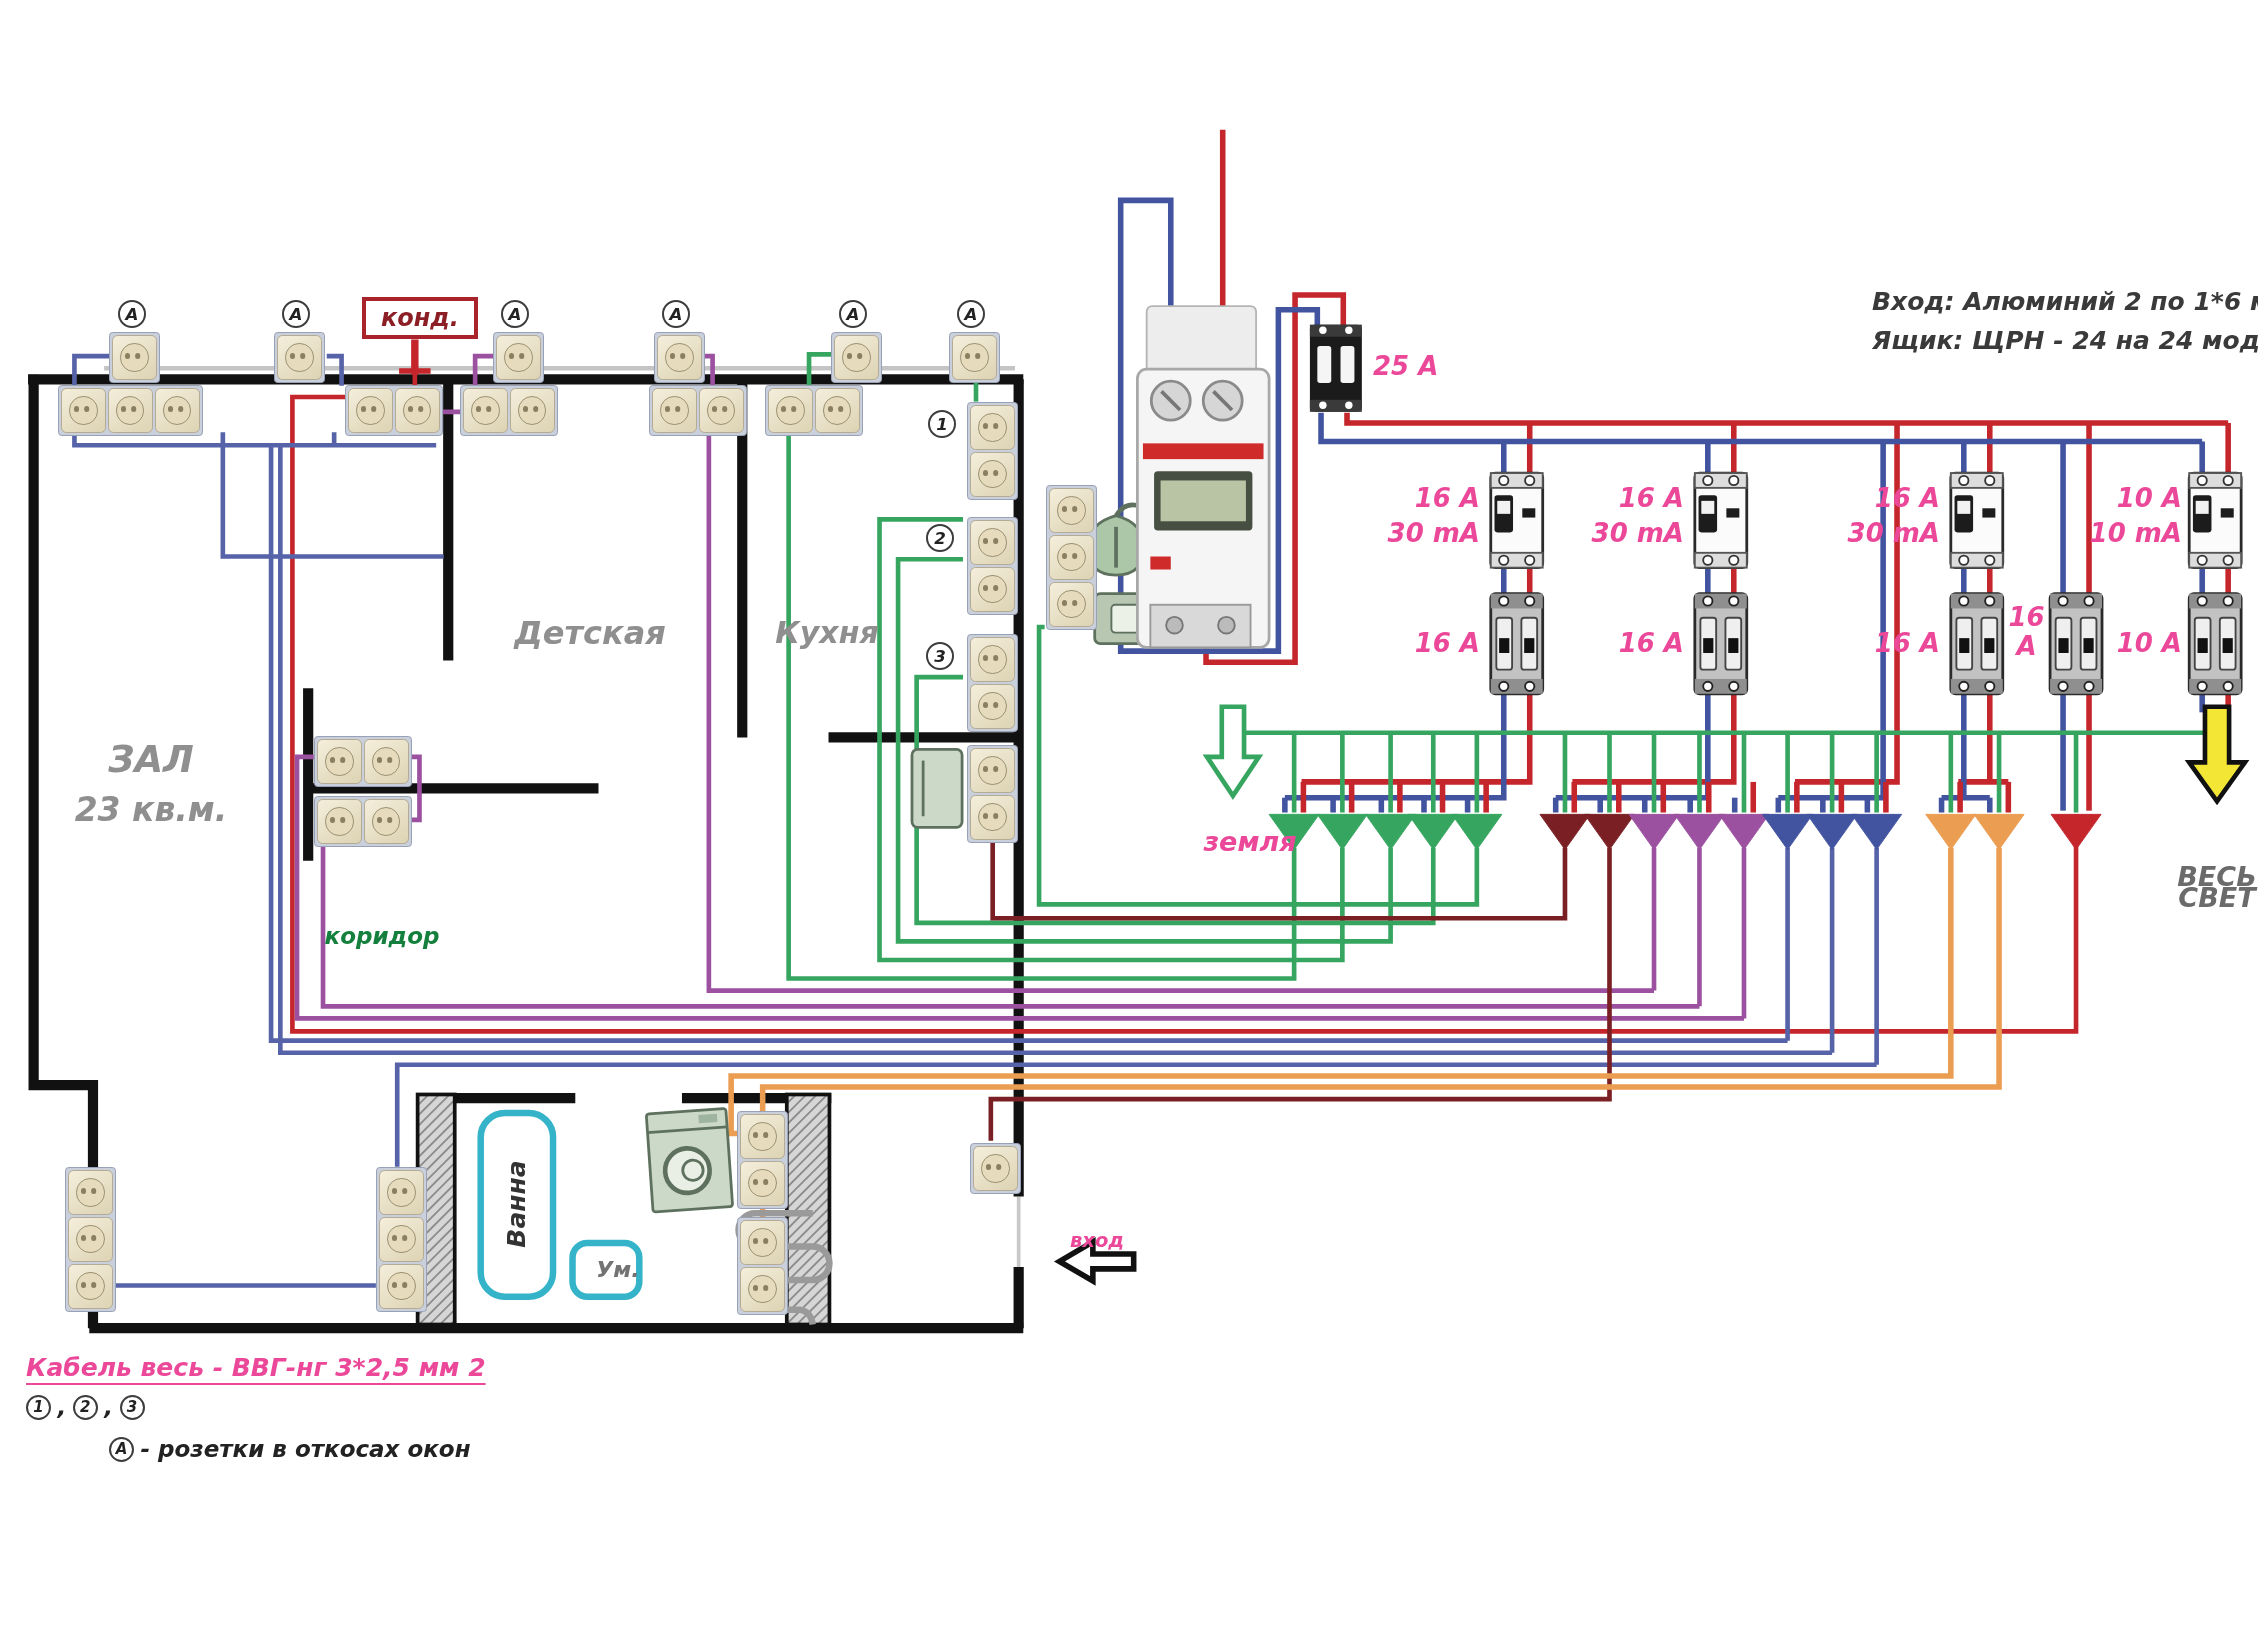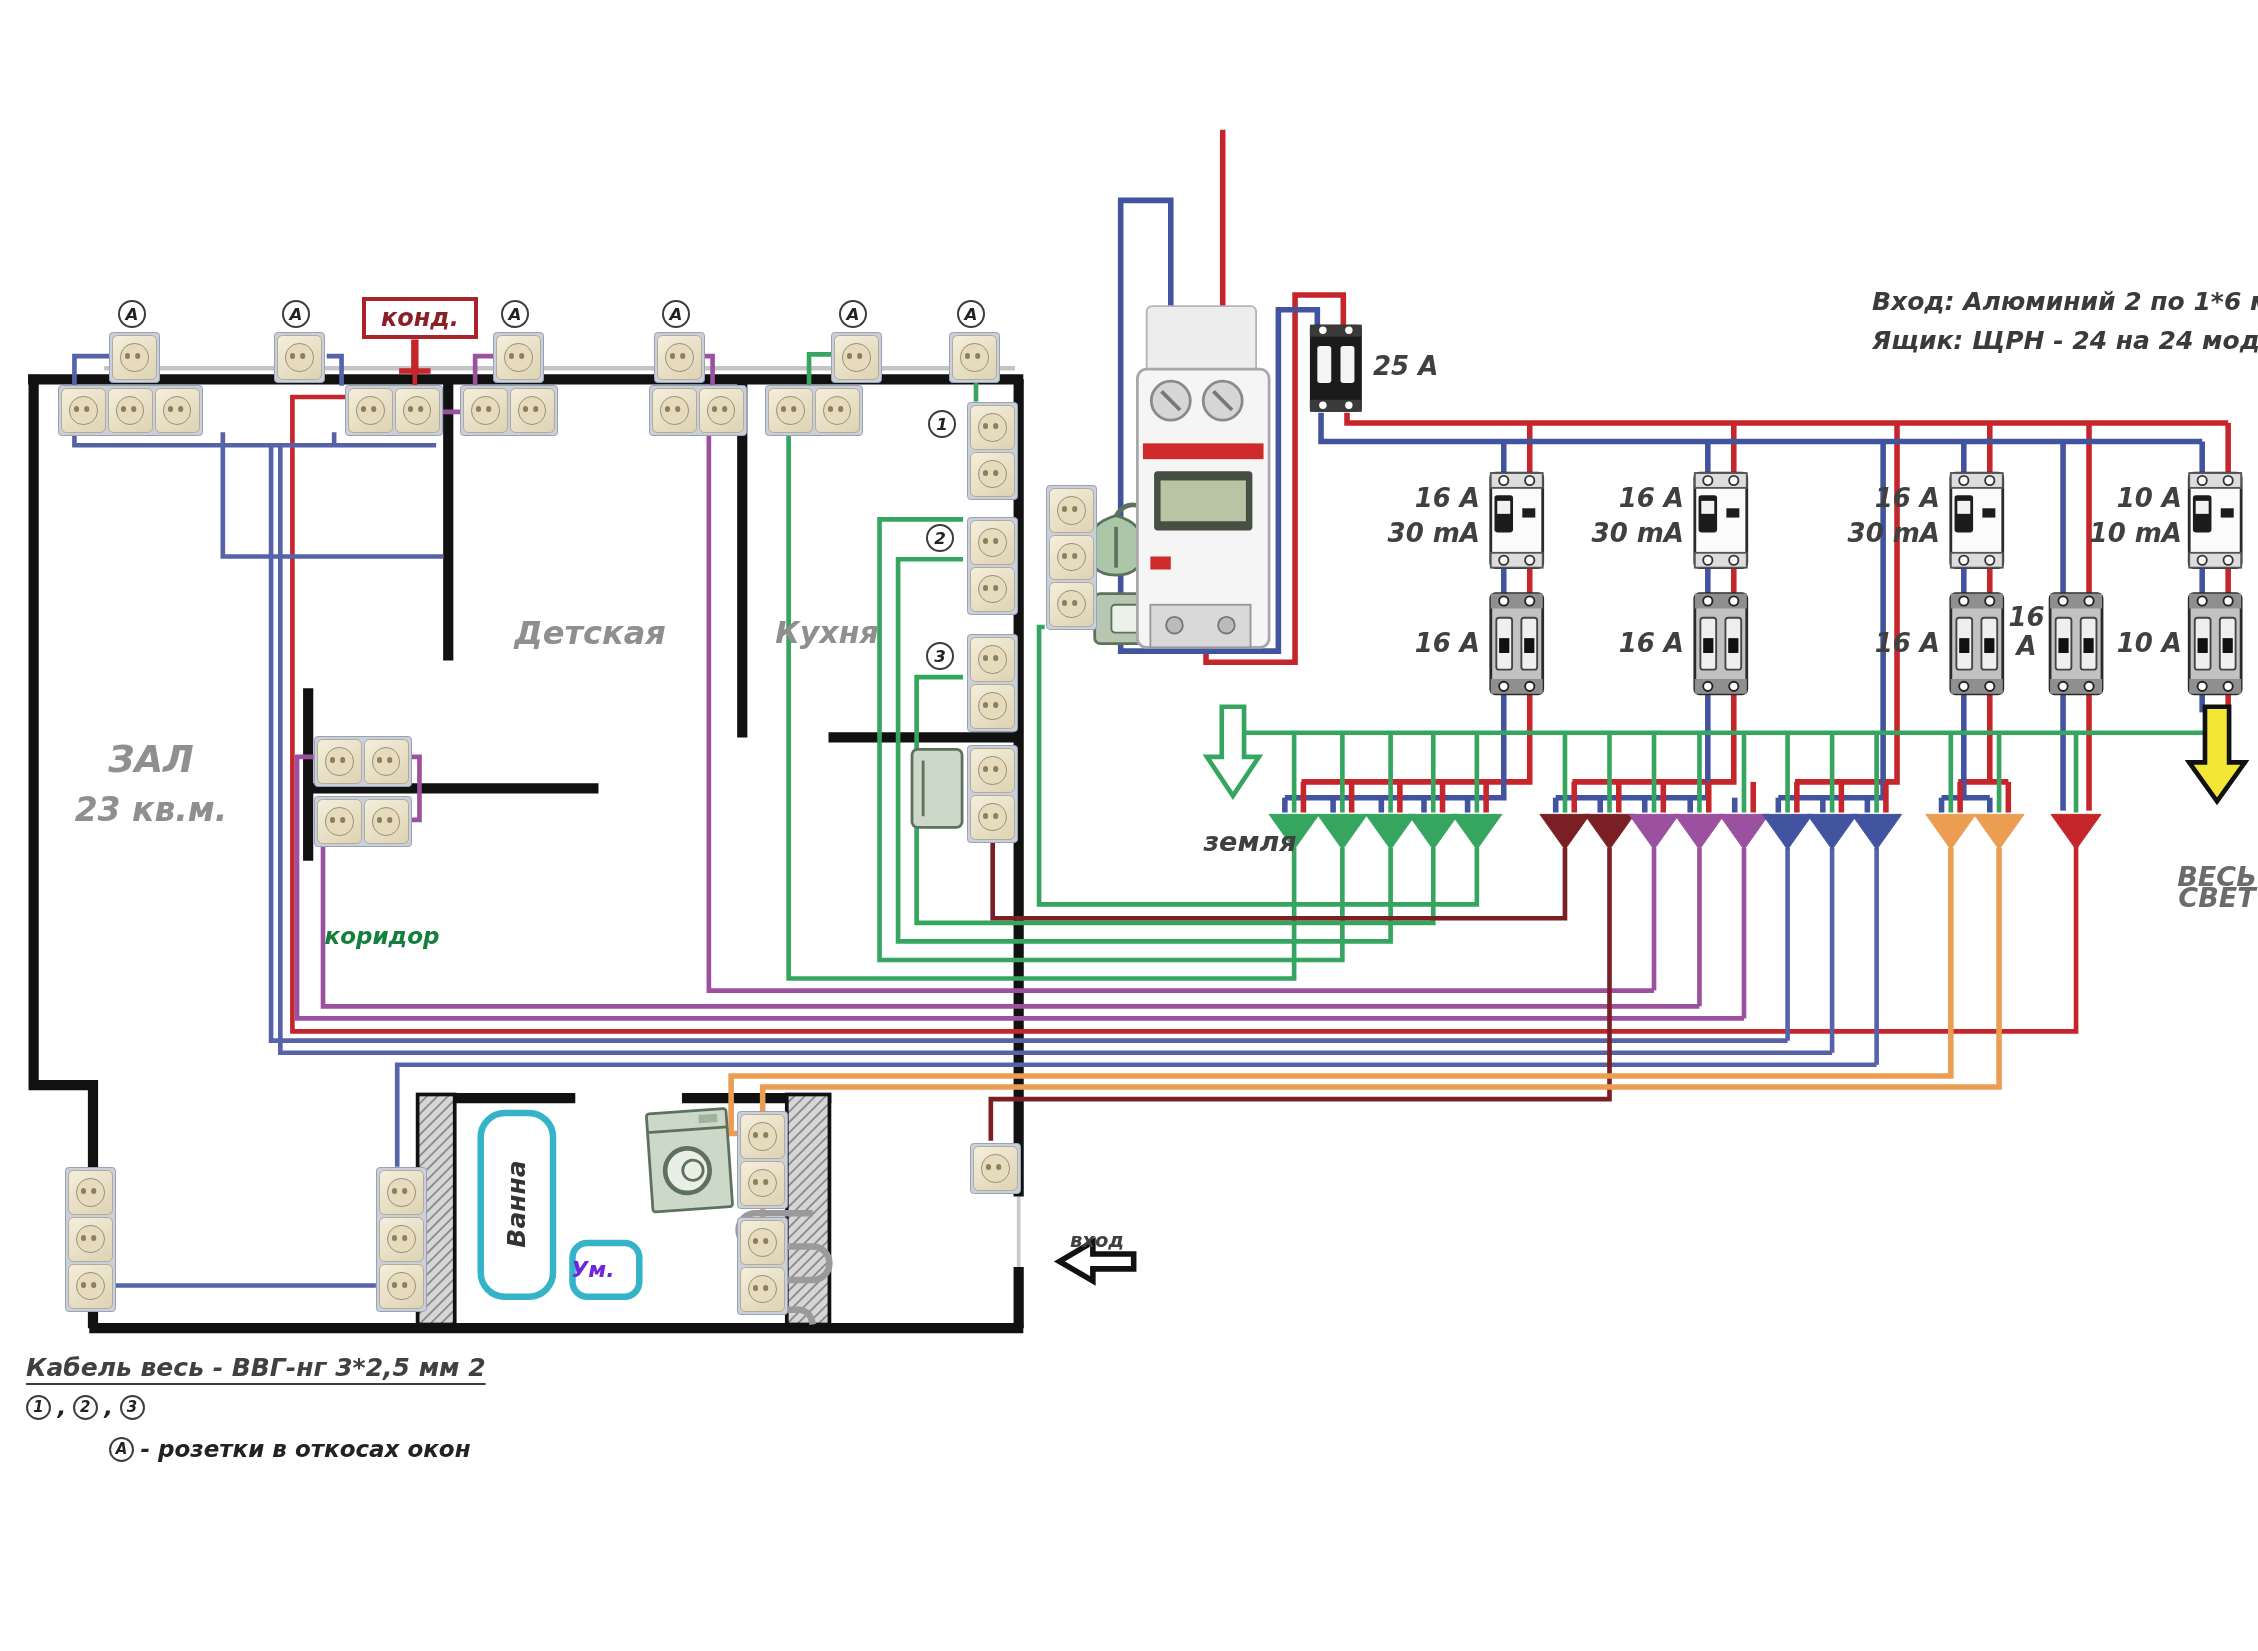--- a/index.html
+++ b/index.html
@@ -1,19 +1,19 @@
 <!DOCTYPE html>
 <html style="font-size:15px"><head>
 <meta charset="utf-8">
 <style>
   html,body{margin:0;padding:0;background:#fff;}
   .stage{position:relative;width:2259px;height:1651px;background:#fff;overflow:hidden;
          font-family:"DejaVu Sans",sans-serif;}
   svg{position:absolute;left:0;top:0;}
-  .lbl{position:absolute;font-style:italic;font-weight:bold;color:#404040;white-space:nowrap;line-height:1.1;}
+  .lbl{position:absolute;font-style:italic;font-weight:bold;color:#ec4899;white-space:nowrap;line-height:1.1;}
   .c{transform:translateX(-50%);margin-top:24px;}
   .cc{transform:translate(-50%,-50%);}
   .r{transform:translateX(-100%);}
   .gray{color:#8f8f8f;}
   .sgroup{position:absolute;display:flex;gap:1.9px;padding:1.9px;background:#c9cfdb;border:1.9px solid #99a1b6;border-radius:3.7px;}
   .sgroup.v{flex-direction:column;}
   .socket{width:45px;height:45px;background:linear-gradient(145deg,#f4eedb,#ddd3b4);border:1.9px solid #b3ab93;border-radius:5.6px;position:relative;box-sizing:border-box;}
   .socket::before{content:"";position:absolute;inset:7.4px;border:1.9px solid #9b9172;border-radius:50%;background:#e6dcbd;}
   .socket::after{content:"";position:absolute;left:12px;top:17.6px;width:5.6px;height:5.6px;border-radius:50%;background:#8a7f5f;box-shadow:10.2px 0 0 #8a7f5f;}
   .cmark{position:absolute;width:28px;height:28px;border:2.8px solid #3d3d3d;border-radius:50%;background:#fff;
@@ -463,21 +463,21 @@
   <div class="cmark" style="left:928px;top:410px">1</div>
   <div class="cmark" style="left:926px;top:524px">2</div>
   <div class="cmark" style="left:926px;top:642px">3</div>
 
   <div class="lbl c gray" style="left:151px;top:716px;font-size:37px">ЗАЛ</div>
   <div class="lbl c gray" style="left:151px;top:768px;font-size:33px">23 кв.м.</div>
   <div class="lbl c gray" style="left:590px;top:592px;font-size:32px">Детская</div>
   <div class="lbl c gray" style="left:827px;top:592px;font-size:30px">Кухня</div>
   <div class="lbl c" style="left:382px;top:900px;font-size:23px;color:#15803d">коридор</div>
   <div class="lbl cc" style="left:517px;top:1204px;font-size:25px;color:#333;transform:translate(-50%,-50%) rotate(-90deg)">Ванна</div>
-  <div class="lbl cc" style="left:593px;top:1270px;font-size:22px;color:#6d28d9">Ум.</div>
+  <div class="lbl cc" style="left:618px;top:1270px;font-size:22px;color:#737373">Ум.</div>
   <div class="lbl c" style="left:1097px;top:1206px;font-size:19.5px">вход</div>
   <div class="acbox">конд.</div>
 
   <div class="lbl" style="left:1373px;top:352px;font-size:26px">25 А</div>
 
   <div class="lbl r" style="left:1480px;top:484px;font-size:26px">16 А</div>
   <div class="lbl r" style="left:1480px;top:519px;font-size:26px">30 mA</div>
   <div class="lbl r" style="left:1480px;top:629px;font-size:26px">16 А</div>
 
   <div class="lbl r" style="left:1684px;top:484px;font-size:26px">16 А</div>

